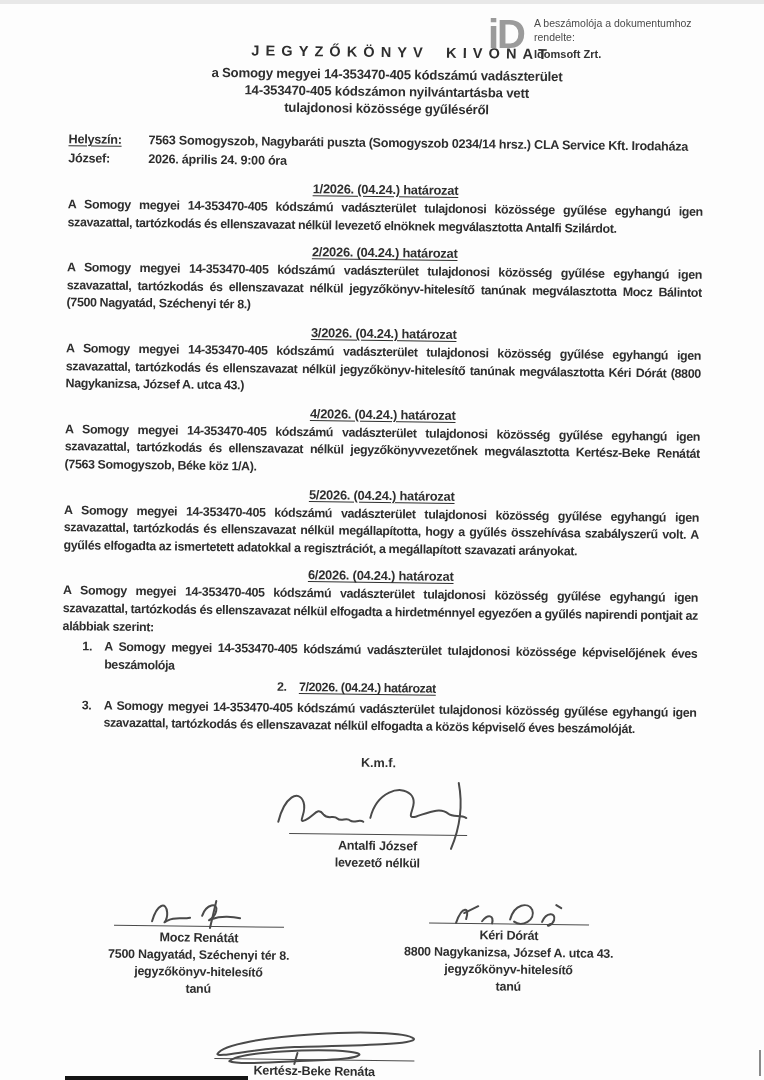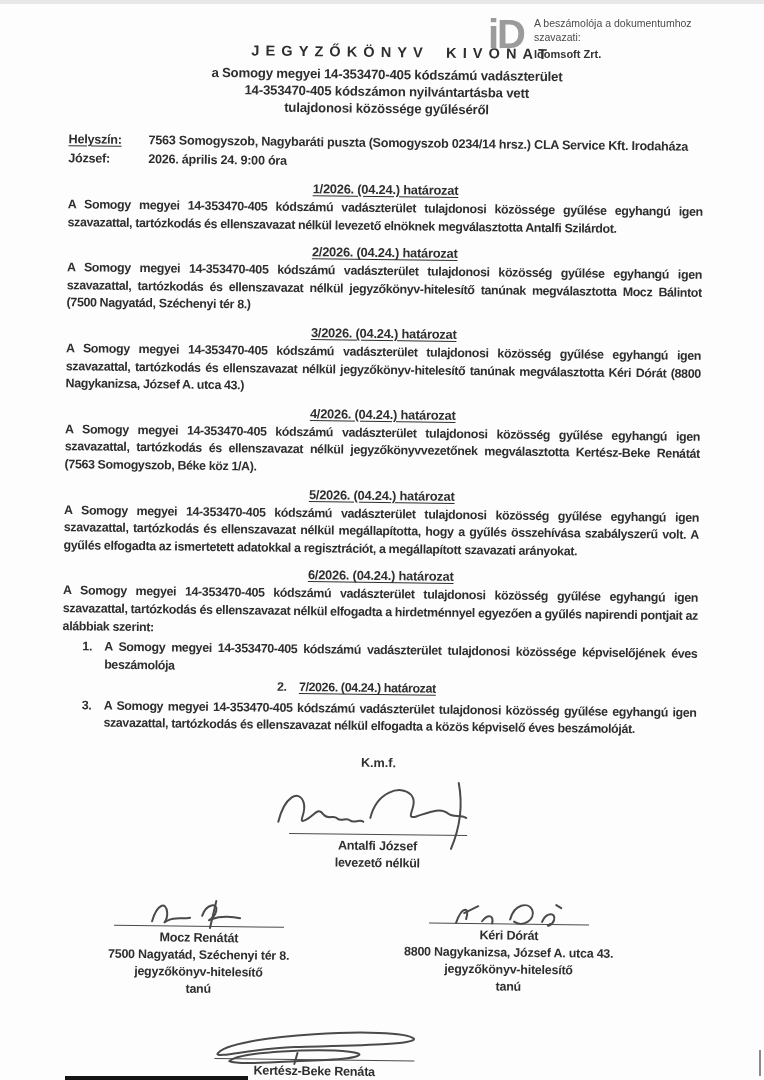--- a/index.html
+++ b/index.html
@@ -72,21 +72,21 @@
 </style>
 </head>
 <body>
 
 <div class="page">
 
   <div class="stamp">
     <div class="stamp-logo">iD</div>
     <div class="stamp-text">
       <div>A beszámolója a dokumentumhoz</div>
-      <div>szavazati:</div>
+      <div>rendelte:</div>
       <div class="stamp-company">Idomsoft Zrt.</div>
     </div>
   </div>
 
   <div class="scan">
     <div class="content">
 
       <div class="title-main">JEGYZŐKÖNYV KIVONAT</div>
       <div class="title-sub">a Somogy megyei 14-353470-405 kódszámú vadászterület</div>
       <div class="title-sub">14-353470-405 kódszámon nyilvántartásba vett</div>

